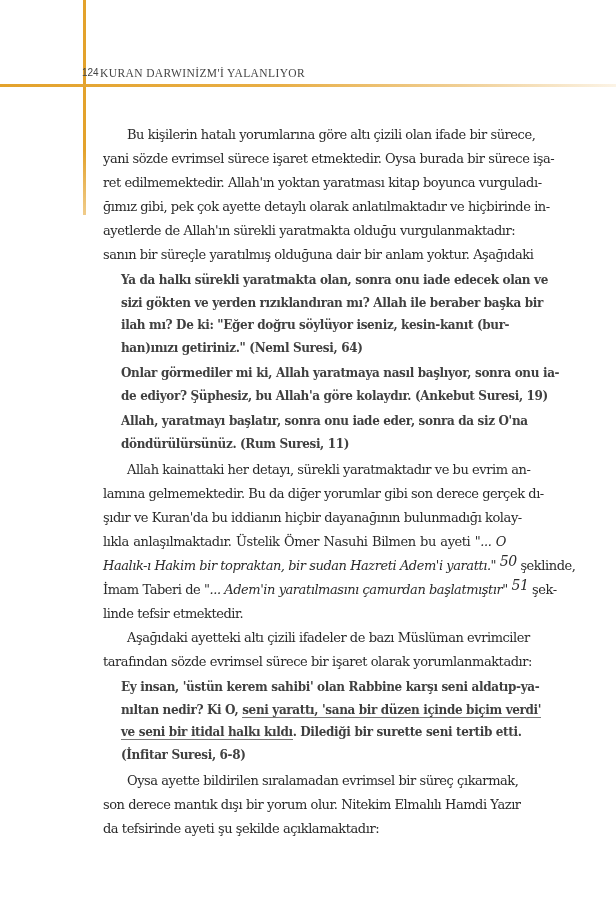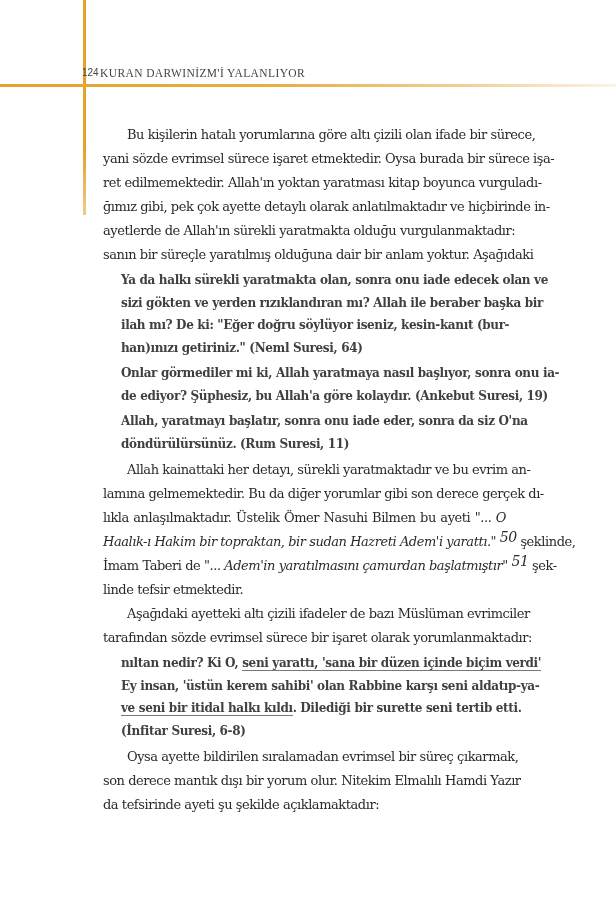--- a/index.html
+++ b/index.html
@@ -75,34 +75,35 @@
   </div>
 
   <div class="quote">
     <div class="line">Allah, yaratmayı başlatır, sonra onu iade eder, sonra da siz O'na</div>
     <div class="line last">döndürülürsünüz. (Rum Suresi, 11)</div>
   </div>
 
   <div>
     <div class="line indent">Allah kainattaki her detayı, sürekli yaratmaktadır ve bu evrim an-</div>
     <div class="line">lamına gelmemektedir. Bu da diğer yorumlar gibi son derece gerçek dı-</div>
+    <div class="line">şıdır ve Kuran'da bu iddianın hiçbir dayanağının bulunmadığı kolay-</div>
     <div class="line"><span>lıkla anlaşılmaktadır. Üstelik Ömer Nasuhi Bilmen bu ayeti </span><span class="it">"... O</span></div>
     <div class="line"><span class="it">Haalık-ı Hakim bir topraktan, bir sudan Hazreti Adem'i yarattı."</span> <sup>50</sup><span> şeklinde,</span></div>
     <div class="line"><span>İmam Taberi de </span><span class="it">"... Adem'in yaratılmasını çamurdan başlatmıştır"</span> <sup>51</sup><span> şek-</span></div>
     <div class="line last">linde tefsir etmektedir.</div>
   </div>
 
   <div>
     <div class="line indent">Aşağıdaki ayetteki altı çizili ifadeler de bazı Müslüman evrimciler</div>
     <div class="line last">tarafından sözde evrimsel sürece bir işaret olarak yorumlanmaktadır:</div>
   </div>
 
   <div class="quote">
+    <div class="line">Ey insan, 'üstün kerem sahibi' olan Rabbine karşı seni aldatıp-ya-</div>
     <div class="line"><span>nıltan nedir? Ki O, </span><span class="ul">seni yarattı, 'sana bir düzen içinde biçim verdi'</span></div>
-    <div class="line">Ey insan, 'üstün kerem sahibi' olan Rabbine karşı seni aldatıp-ya-</div>
     <div class="line"><span class="ul">ve seni bir itidal halkı kıldı</span><span>. Dilediği bir surette seni tertib etti.</span></div>
     <div class="line last">(İnfitar Suresi, 6-8)</div>
   </div>
 
   <div>
     <div class="line indent">Oysa ayette bildirilen sıralamadan evrimsel bir süreç çıkarmak,</div>
     <div class="line">son derece mantık dışı bir yorum olur. Nitekim Elmalılı Hamdi Yazır</div>
     <div class="line last">da tefsirinde ayeti şu şekilde açıklamaktadır:</div>
   </div>
 

